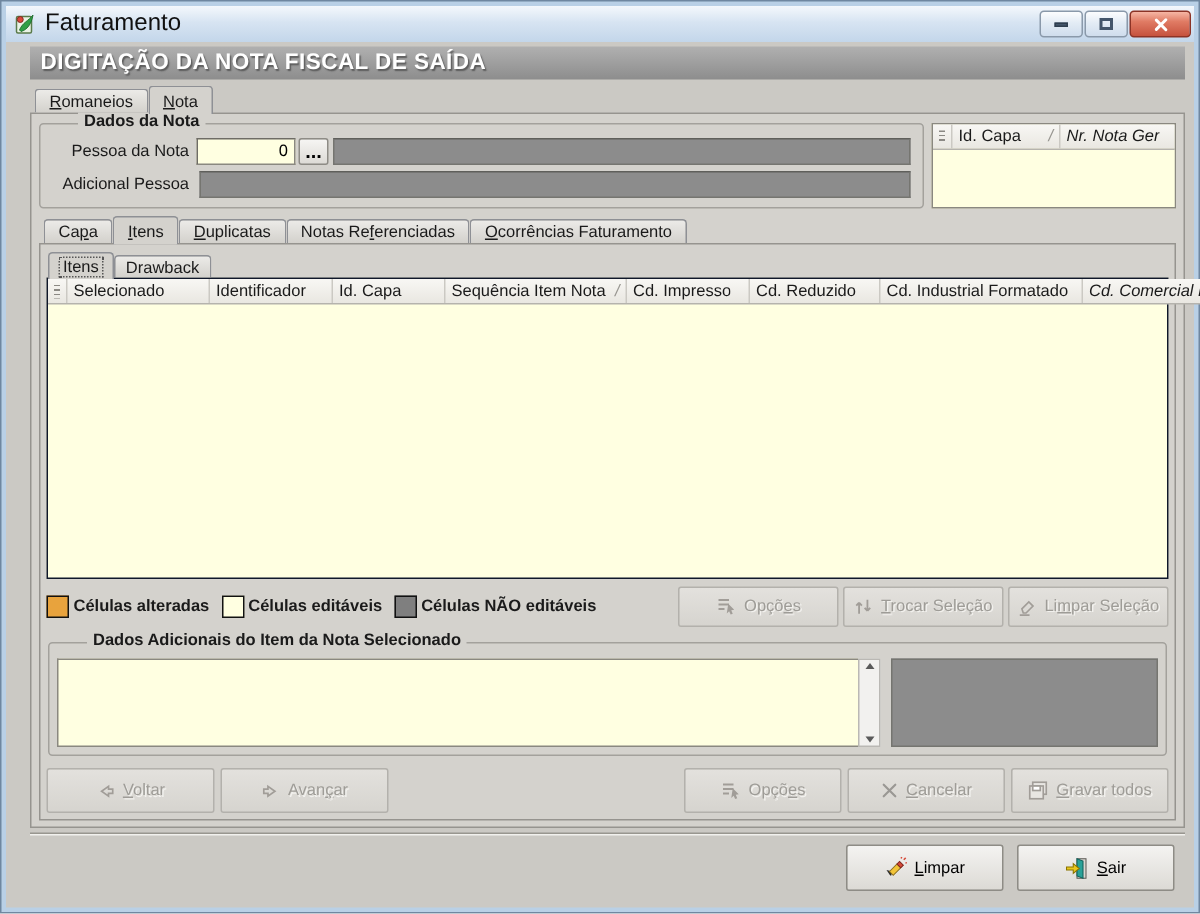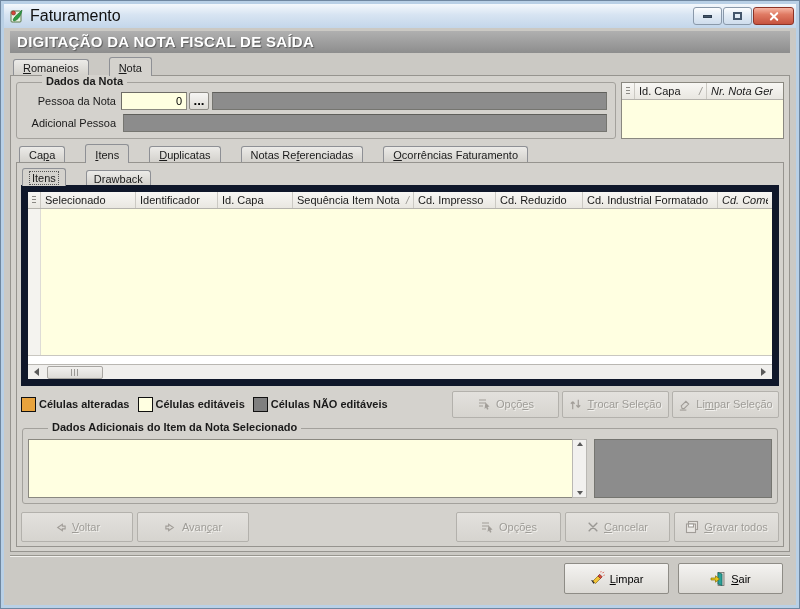--- a/index.html
+++ b/index.html
@@ -16,30 +16,30 @@
   .winbtn { width:29px; height:18px; border:1px solid #8a99aa; border-radius:3px;
     background:linear-gradient(#fcfdfe,#e3ecf5 45%,#cfdded); display:flex; align-items:center; justify-content:center; }
   .winbtn.close { width:41px; background:linear-gradient(#f6b6a4,#e07b64 40%,#c6523e); border-color:#8c3326; }
   .glyph-min { width:9px; height:3px; background:#44566b; border:1px solid #2f3f50; }
   .glyph-max { width:9px; height:8px; border:2px solid #44566b; }
   .glyph-x { position:relative; width:11px; height:11px; }
   .glyph-x::before, .glyph-x::after { content:""; position:absolute; left:5px; top:0; width:2.4px; height:11px; background:#fff; border-radius:1px; }
   .glyph-x::before { transform:rotate(45deg); } .glyph-x::after { transform:rotate(-45deg); }
 
   
-  .client { flex:1; background:#cbc9c4; padding:3px 6px 4px 6px; display:flex; flex-direction:column; min-height:0; }
+  .client { flex:1; background:#cbc9c4; padding:3px 6px 4px 16px; display:flex; flex-direction:column; min-height:0; }
 
   .headerbar { height:22px; background:linear-gradient(#b0b0b0,#8d8d8d); color:#fff;
     font-weight:bold; font-size:15px; letter-spacing:.3px; padding:2px 7px; margin-bottom:3px;
     text-shadow:1px 1px 1px #5a5a5a; }
 
   
   .tabrow { display:flex; align-items:flex-end; height:19px; position:relative; z-index:2; padding-left:3px; }
   .tab { border:1px solid #8e9095; border-bottom:none; border-radius:3px 3px 0 0;
-    background:linear-gradient(#ecebe8,#d3d1cc); padding:2px 9px 1px 9px; margin-right:20px;
+    background:linear-gradient(#ecebe8,#d3d1cc); padding:2px 9px 1px 9px; margin-right:0;
     height:16px; color:#1a1a1a; cursor:default; white-space:nowrap; }
   .tab.active { background:#d4d2cd; height:19px; padding-top:4px; position:relative; z-index:3; margin-bottom:-1px; }
   .panel { border:1px solid #96948f; background:#d4d2cd; }
 
   .page { flex:1; display:flex; flex-direction:column; padding:6px 5px 4px 5px; min-height:0; }
 
   
   .topsec { display:flex; height:57px; margin-bottom:4px; }
   .groupbox { position:relative; border:1px solid #a3a19c; border-radius:3px; }
   .gb-title { position:absolute; top:-8px; left:25px; background:#d4d2cd; padding:0 4px; font-weight:bold; }
@@ -63,21 +63,21 @@
   .capagrid .body { flex:1; background:#FFFFE1; }
 
   
   .secpanel { flex:1; display:flex; flex-direction:column; padding:4px; min-height:0; }
   .subtabrow { height:18px; padding-left:1px; }
   .subtab { padding:2px 7px 1px 7px; height:15px; }
   .subtab.active { height:18px; padding-top:3px; outline:none; }
   .subtab.active .focusbox { outline:1px dotted #555; padding:0 2px; }
 
   
-  .itemsgrid { border:7px solid #0f172a; display:flex; flex-direction:column; flex:1; min-height:0; background:#FFFFE1; }
+  .itemsgrid { border:1px solid #0f172a; display:flex; flex:1; min-height:0; background:#FFFFE1; }
   .c0{width:13px;justify-content:center;} .c1{width:95px;} .c2{width:82px;} .c3{width:75px;}
   .c4{width:121px;} .c5{width:82px;} .c6{width:87px;} .c7{width:135px;} .c8{flex:1;border-right:none;font-style:italic;}
   .gridbody { flex:1; display:flex; min-height:0; }
   .indcol { width:13px; background:#f4f3ef; border-right:1px solid #dedcd6; }
   .creamarea { flex:1; background:#FFFFE1; }
   .newrow { height:9px; background:#fff; border-top:1px solid #c9c7c1; }
   .hscroll { height:15px; background:#f0efed; border-top:1px solid #b9b7b2; display:flex; align-items:center; padding:0 1px; }
   .sbtn { width:15px; height:13px; display:flex; align-items:center; justify-content:center; }
   .tri-l { width:0; height:0; border:4px solid transparent; border-right:5px solid #5a5a5a; border-left:none; }
   .tri-r { width:0; height:0; border:4px solid transparent; border-left:5px solid #5a5a5a; border-right:none; }

